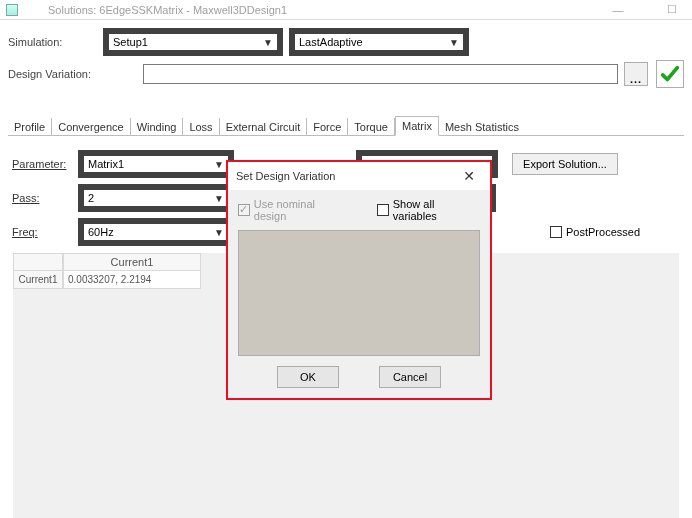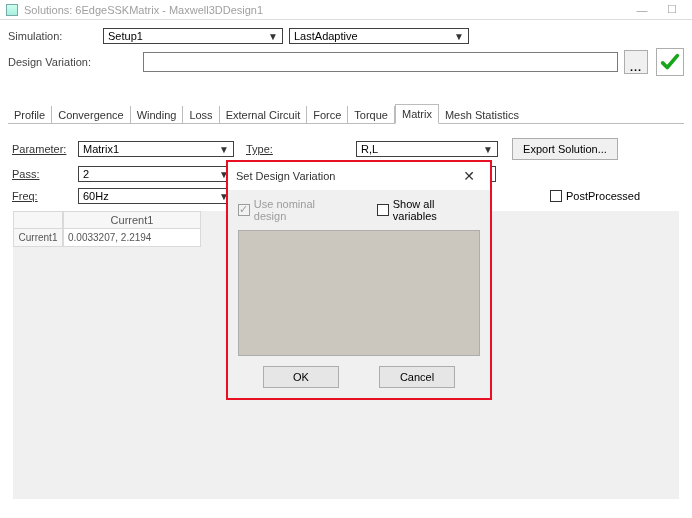--- a/index.html
+++ b/index.html
@@ -1,26 +1,26 @@
 <!DOCTYPE html>
 <html><head>
 <meta charset="utf-8">
 <style>
   * { box-sizing: border-box; font-family: "Segoe UI", Tahoma, sans-serif; font-size: 11px; }
   html, body { margin:0; padding:0; width:692px; height:518px; background:#fff; overflow:hidden; }
-  .titlebar { height:20px; display:flex; align-items:center; padding:0 6px; color:#9f9f9f; border-bottom:1px solid #dcdcdc; }
+  .titlebar { height:20px; display:flex; align-items:center; padding:0 6px; color:#9f9f9f; border-bottom:1px solid #dcdcdc;gap:24px; }
   .titlebar .app-icon { width:12px; height:12px; border:1px solid #7aa; background:linear-gradient(#cfe,#aed); margin-right:6px; }
   .titlebar .spacer { flex:1; }
   .titlebar .winbtn { width:28px; height:16px; margin-left:2px; display:flex; align-items:center; justify-content:center; color:#9f9f9f; cursor:pointer; }
   .body { padding:4px 8px 0 8px; }
   .row { display:flex; align-items:center; margin:4px 0; }
   .lbl { color:#444; }
   .lbl.sim { width:95px; }
   .lbl.dv { width:95px; }
-  .select { height:16px; border:1px solid #404040; background:#fff; display:flex; align-items:center; justify-content:space-between; padding:0 4px; cursor:pointer; }
+  .select { height:28px; border:6px solid #404040; background:#fff; display:flex; align-items:center; justify-content:space-between; padding:0 4px; cursor:pointer; }
   .select .arrow { font-size:10px; color:#333; }
   .dv-input { flex:1; height:20px; border:1px solid #7a7a7a; background:#fff; margin-right:6px; }
   .dv-btn { width:24px; height:24px; border:1px solid #adadad; background:#f0f0f0; display:flex; align-items:flex-end; justify-content:center; font-weight:bold; letter-spacing:1px; margin-right:8px; cursor:pointer; }
   .check-ok { width:28px; height:28px; border:1px solid #adadad; display:flex; align-items:center; justify-content:center; }
   .check-ok svg { width:22px; height:22px; }
   .tabs { display:flex; margin-top:14px; align-items:flex-end; }
   .tab { padding:3px 6px; color:#333; border-right:1px solid #bcbcbc; cursor:pointer; }
   .tab:first-child { border-left:none;margin-top:16px; }
   .tab.last { border-right:none; }
   .tab.active { background:#fff; border:1px solid #bcbcbc; border-bottom:1px solid #fff; z-index:2; }
@@ -47,21 +47,21 @@
   .td.c1 { width:138px; background:#fff; }
   
   .dialog-backdrop { position:absolute; left:226px; top:160px; width:266px; height:240px; border:2px solid #e81123; background:#fff; box-shadow: none; }
   .dlg-title { height:28px; display:flex; align-items:center; justify-content:space-between; padding:0 8px; background:#fff; color:#333; }
   .dlg-close { width:26px; height:20px; display:flex; align-items:center; justify-content:center; cursor:pointer; font-size:14px; }
   .dlg-body { padding:4px 10px; background:#f0f0f0; height:calc(100% - 28px); display:flex; flex-direction:column; }
   .dlg-opts { display:flex; gap:28px; align-items:center; margin:4px 0 8px 0; }
   .dlg-opts .dis { color:#9c9c9c; }
   .dlg-list { flex:1; border:1px solid #adadad; background:#cbc6be; }
   .dlg-btns { display:flex; justify-content:center; gap:40px; padding:10px 0 6px 0; }
-  .dlg-btn { width:76px; height:22px; border:1px solid #adadad; background:#e6e6e6; display:flex; align-items:center; justify-content:center; cursor:pointer; }
+  .dlg-btn { width:62px; height:22px; border:1px solid #adadad; background:#e6e6e6; display:flex; align-items:center; justify-content:center; cursor:pointer; }
 </style>
 </head>
 <body>
 
 <div class="titlebar">
   <span class="app-icon"></span>
   <span>Solutions: 6EdgeSSKMatrix - Maxwell3DDesign1</span>
   <span class="spacer"></span>
   <span class="winbtn">—</span>
   <span class="winbtn">☐</span>

